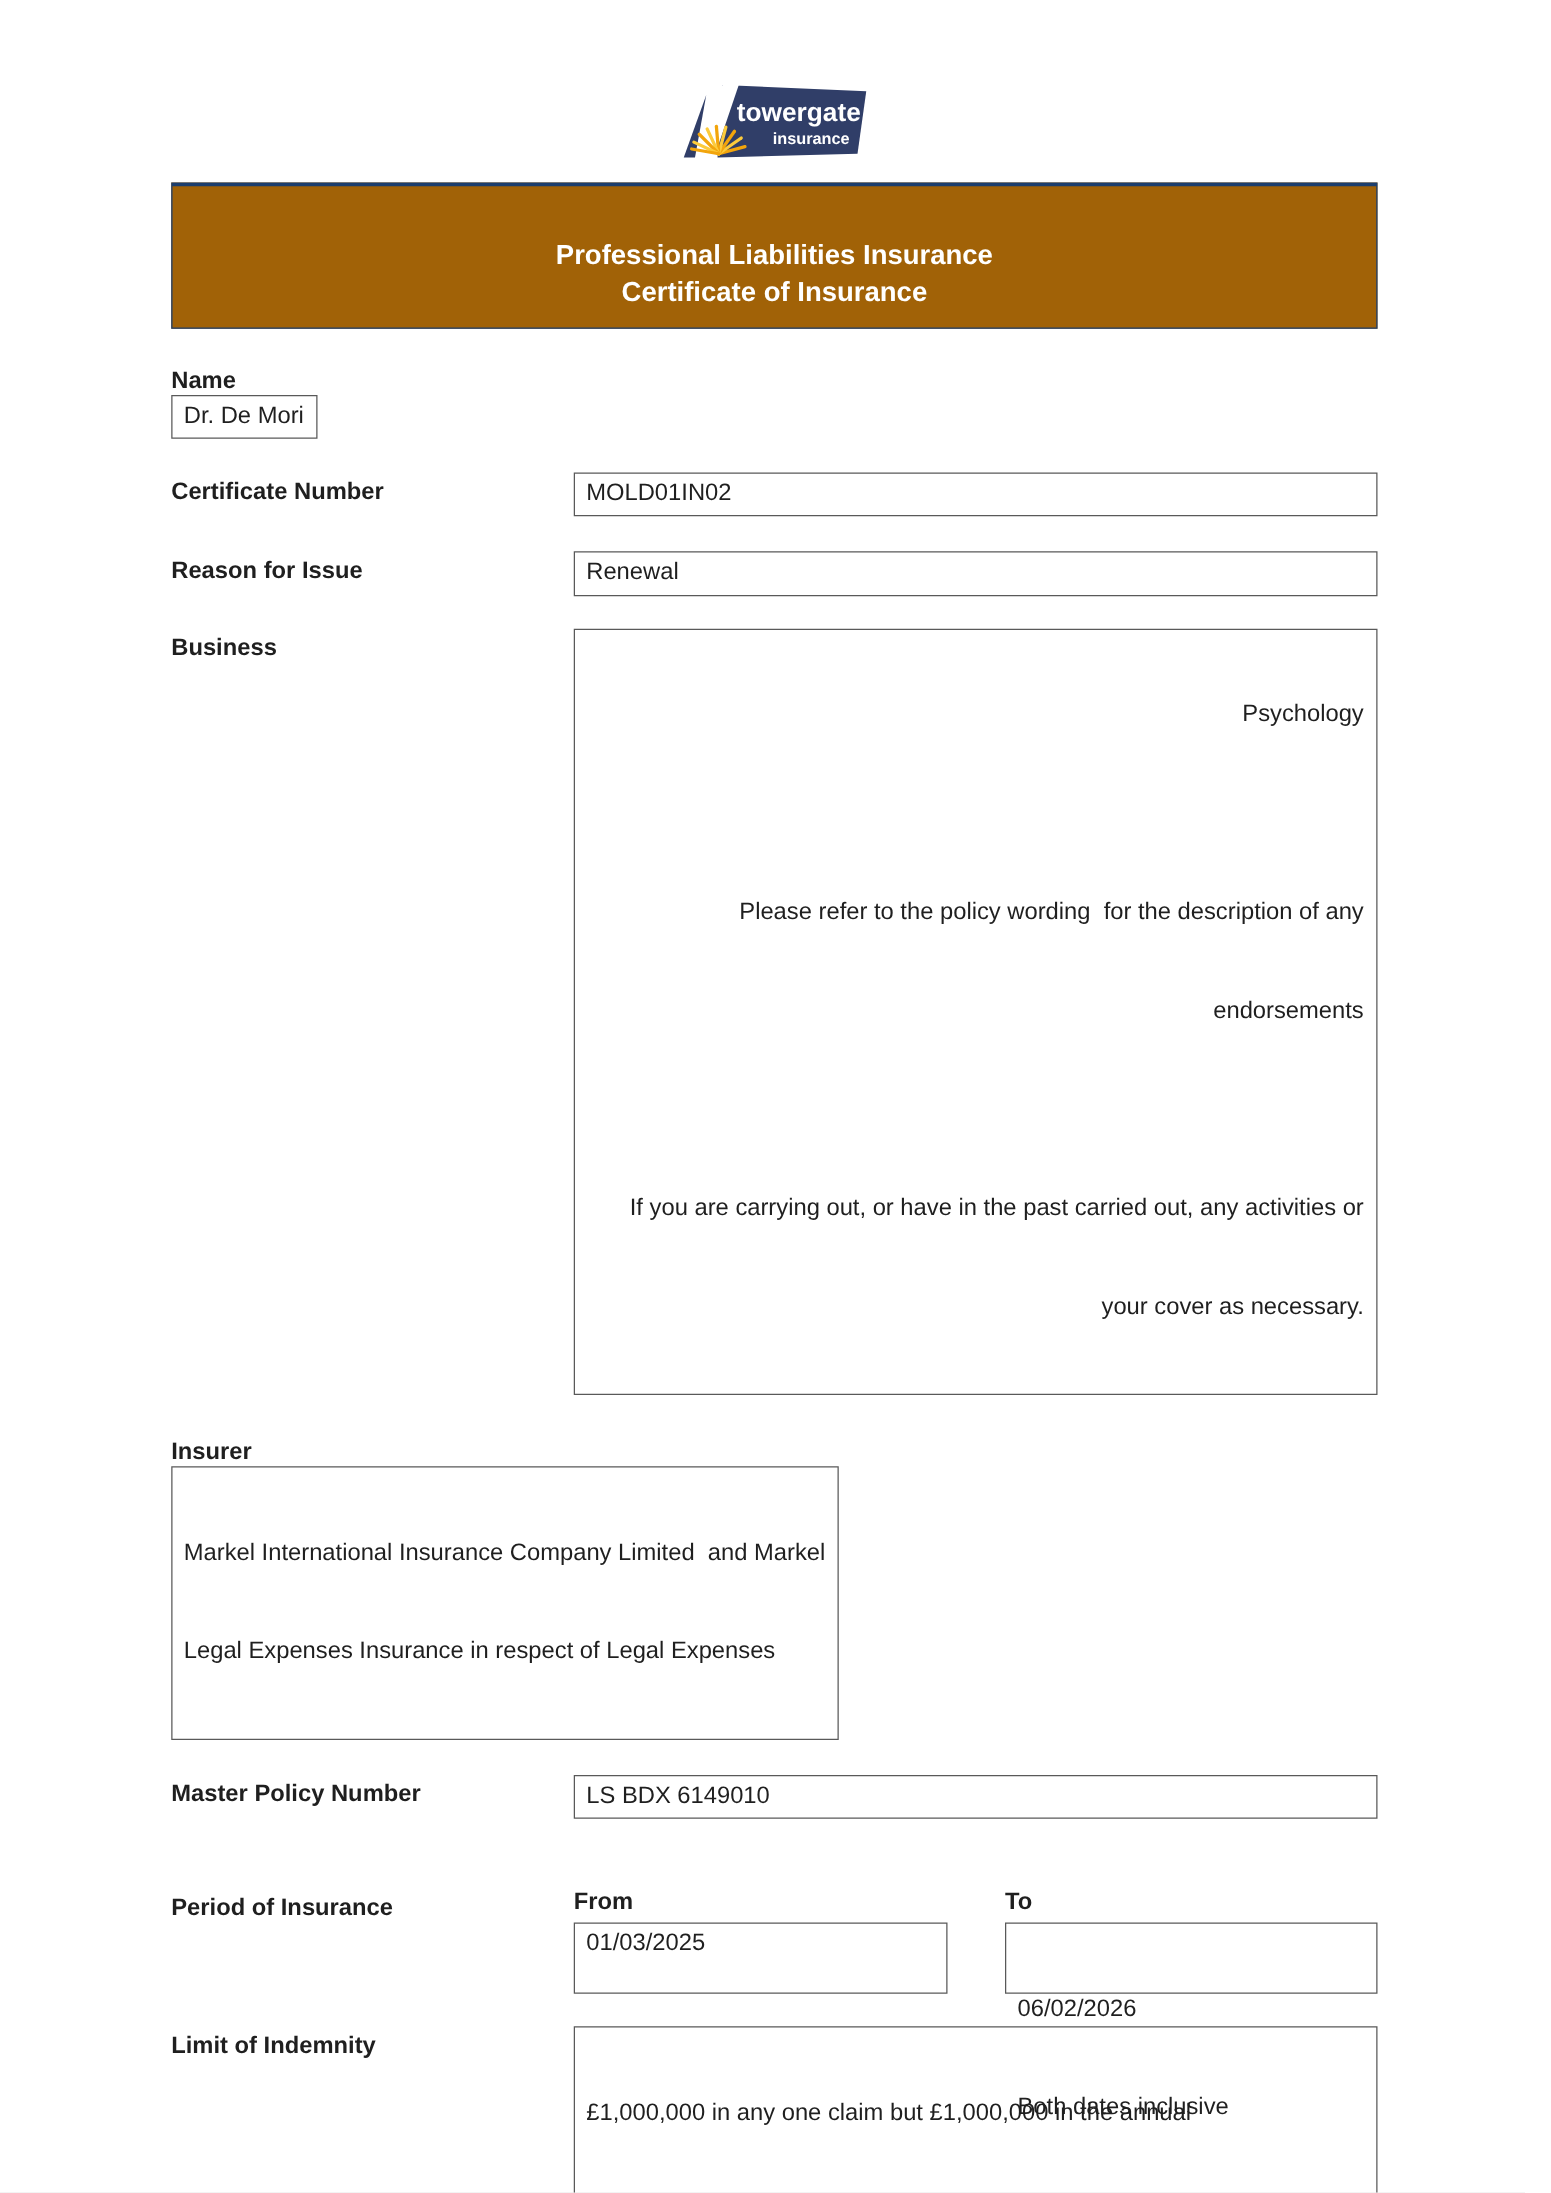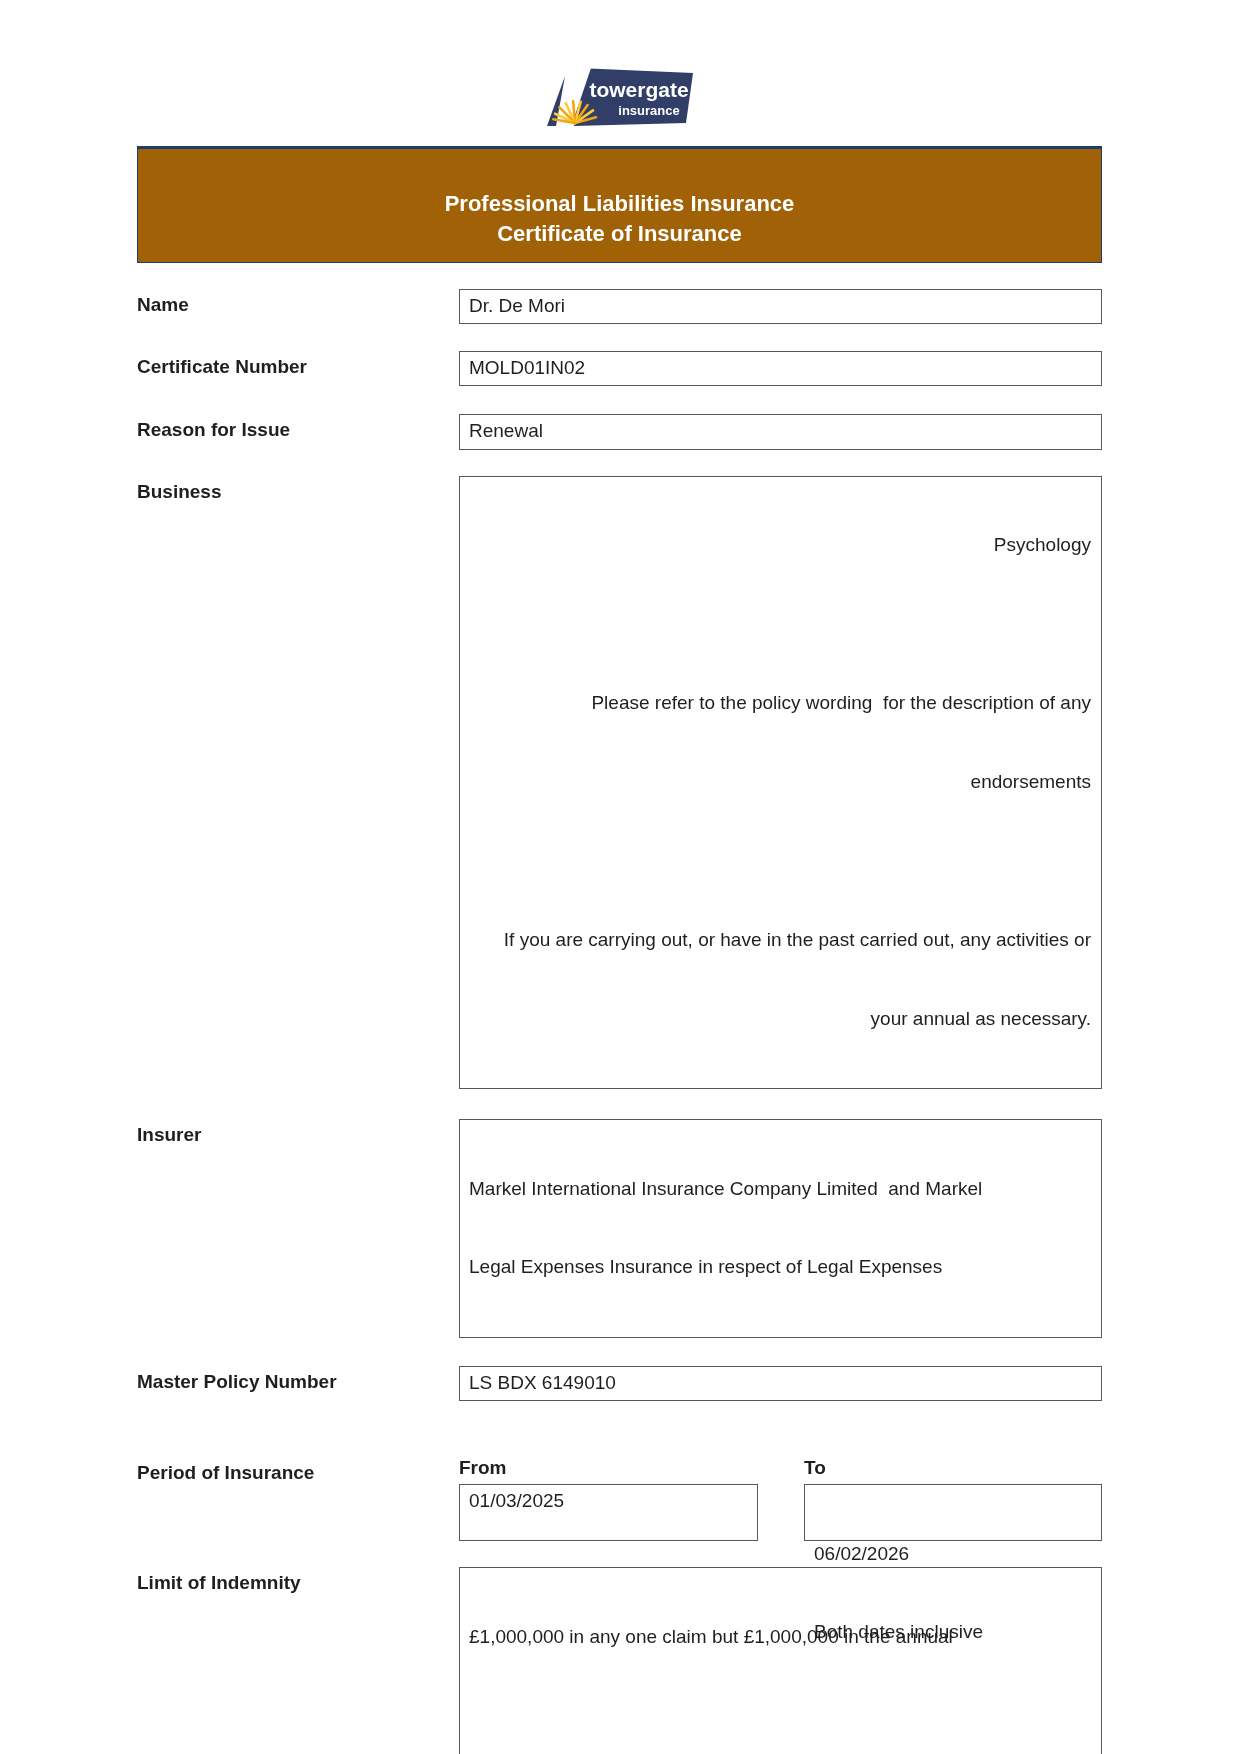--- a/index.html
+++ b/index.html
@@ -21,25 +21,25 @@
   }
   .band-line { color:#ffffff; font-weight:bold; font-size:22px; line-height:30px; }
 
   .row { display:flex; align-items:flex-start; }
   .lbl { width:322px; flex:none; font-weight:bold; font-size:19px; padding-top:5px; }
   .box {
     flex:1; border:1.5px solid #595959; box-sizing:border-box;
     padding:3px 10px 4px 9px; font-size:19px; line-height:1.38;
     white-space:pre-wrap; min-height:35px;
   }
-  .m1 { margin-top:26px; }   
+  .m1 { margin-top:26px;flex-direction:column; }   
   .m2 { margin-top:27px; }
   .m3 { margin-top:28px; }
   .m-business { margin-top:26px; }
-  .m-insurer { margin-top:30px; }
+  .m-insurer { margin-top:30px;flex-direction:column; }
   .m-master { margin-top:28px; }
   .m-period { margin-top:56px; }
   .m-limit { margin-top:26px; }
 
   .box-business { min-height:250px; }
   .box-business p { margin:0;text-align:right; }
   .box-business .blank { height:27px; }
 
   .period-cols { flex:1; display:flex; gap:46px; }
   .pcol-from { width:299px; flex:none; }
@@ -102,21 +102,21 @@
 
   <div class="row m-business">
     <div class="lbl">Business</div>
     <div class="box box-business">
       <p>Psychology</p>
       <div class="blank"></div>
       <p>Please refer to the policy wording  for the description of any</p>
       <p>endorsements</p>
       <div class="blank"></div>
       <p>If you are carrying out, or have in the past carried out, any activities or</p>
-      <p>your annual as necessary.</p>
+      <p>your cover as necessary.</p>
     </div>
   </div>
 
   <div class="row m-insurer">
     <div class="lbl">Insurer</div>
     <div class="box">
       <div>Markel International Insurance Company Limited  and Markel</div>
       <div>Legal Expenses Insurance in respect of Legal Expenses</div>
     </div>
   </div>

